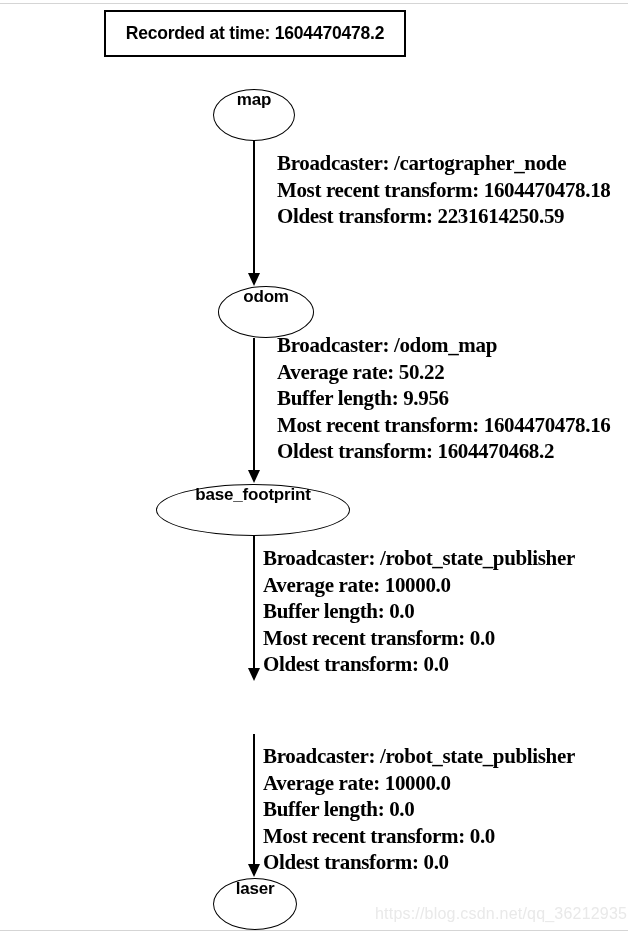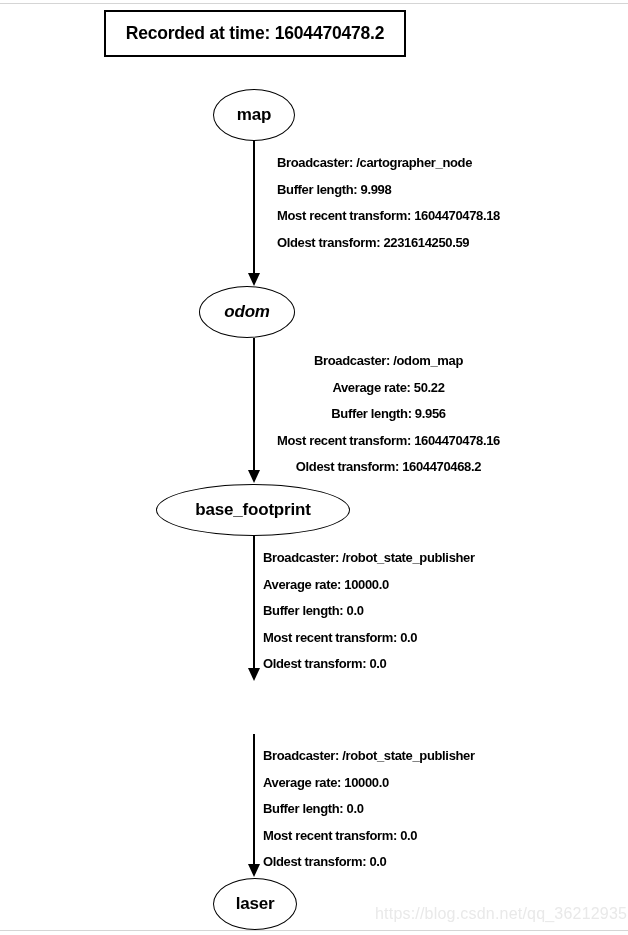--- a/index.html
+++ b/index.html
@@ -33,21 +33,20 @@
     font-size: 17.5px;
     font-weight: 600;
     letter-spacing: -0.2px;
     white-space: nowrap;
   }
   .node {
     position: absolute;
     border: 1.5px solid #000000;
     border-radius: 50%;
     display: flex;
-    align-items: center;
     justify-content: center;
     font-size: 17px;
     font-weight: 600;
     letter-spacing: -0.2px;
     white-space: nowrap;
     background: #ffffff;
   }
   .edge-line {
     position: absolute;
     width: 2px;
@@ -56,25 +55,26 @@
   .arrow-head {
     position: absolute;
     width: 0;
     height: 0;
     border-left: 6px solid transparent;
     border-right: 6px solid transparent;
     border-top: 13px solid #000000;
   }
   .edge-label {
     position: absolute;
-    font-size: 13px;
+    font-size: 21px;
     font-weight: 600;
     line-height: 26.5px;
     letter-spacing: -0.35px;
     white-space: nowrap;
+    font-family: Liberation Serif, serif;
   }
   .watermark {
     position: absolute;
     left: 375px;
     top: 905px;
     font-size: 16px;
     font-weight: 400;
     color: #e9e9e9;
     letter-spacing: 0.2px;
     white-space: nowrap;
@@ -93,32 +93,31 @@
   </div>
 
   <div class="node" style="left:213px; top:89px; width:82px; height:52px;">
     <span>map</span>
   </div>
 
   <div class="edge-line" style="left:253px; top:141px; height:133px;"></div>
   <div class="arrow-head" style="left:248px; top:273px;"></div>
   <div class="edge-label" style="left:277px; top:150px;">
     <div>Broadcaster: /cartographer_node</div>
-    <div>Buffer length: 9.998</div>
     <div>Most recent transform: 1604470478.18</div>
     <div>Oldest transform: 2231614250.59</div>
   </div>
 
-  <div class="node" style="left:199px; top:286px; width:96px; height:52px;font-style:italic;">
+  <div class="node" style="left:218px; top:286px; width:96px; height:52px;">
     <span>odom</span>
   </div>
 
   <div class="edge-line" style="left:253px; top:338px; height:133px;"></div>
   <div class="arrow-head" style="left:248px; top:470px;"></div>
-  <div class="edge-label" style="left:277px; top:348px;text-align:center;">
+  <div class="edge-label" style="left:277px; top:332px;">
     <div>Broadcaster: /odom_map</div>
     <div>Average rate: 50.22</div>
     <div>Buffer length: 9.956</div>
     <div>Most recent transform: 1604470478.16</div>
     <div>Oldest transform: 1604470468.2</div>
   </div>
 
   <div class="node" style="left:156px; top:484px; width:194px; height:52px;">
     <span>base_footprint</span>
   </div>

